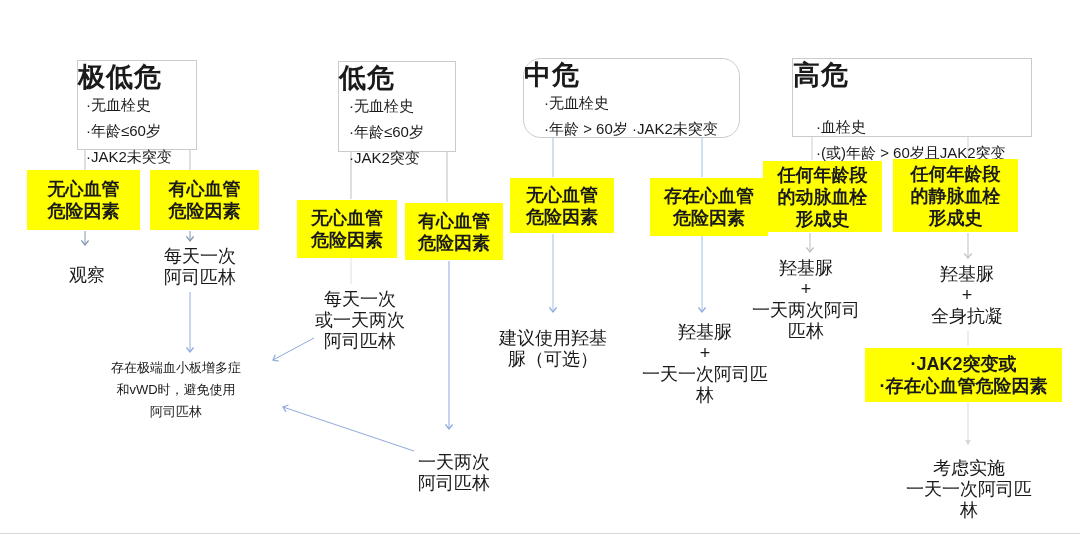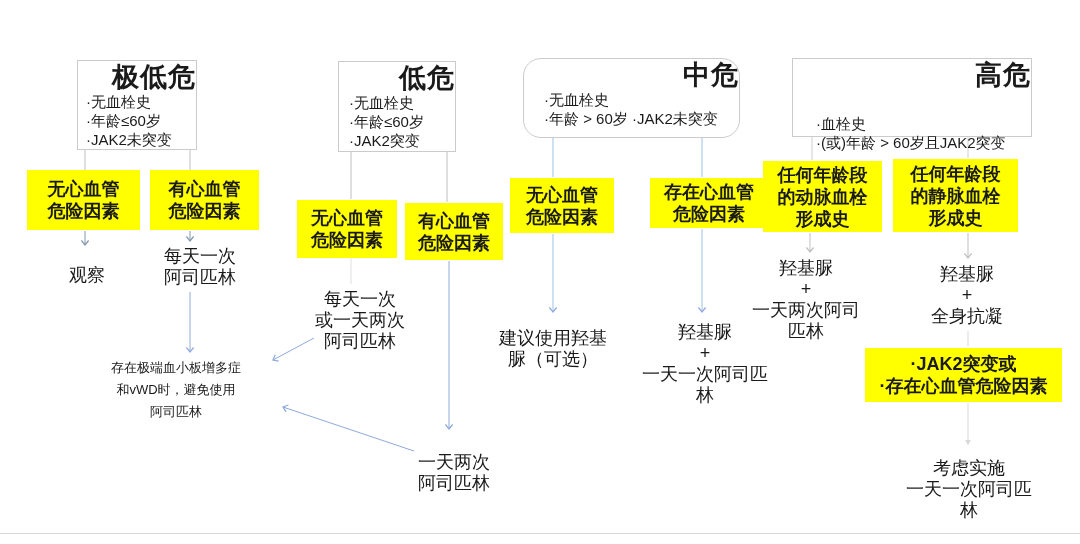--- a/index.html
+++ b/index.html
@@ -1,22 +1,22 @@
 <!DOCTYPE html>
 <html><head>
 <meta charset="utf-8">
 <style>
   html,body{margin:0;padding:0;background:#fff;}
   .stage{
     position:relative;width:1080px;height:544px;background:#fff;overflow:hidden;
     font-family:"Liberation Sans","DejaVu Sans",sans-serif;color:#1a1a1a;
   }
   .hbox{position:absolute;background:#fff;border:1px solid var(--box-border,#cbcbcb);box-sizing:border-box;}
-  .hbox .t{font-weight:bold;font-size:27px;line-height:30px;text-align:right;margin-top:1px;letter-spacing:1px;}
-  .hbox .c{font-size:15px;line-height:19px;white-space:pre-line;}
+  .hbox .t{font-weight:bold;font-size:27px;line-height:30px;text-align:left;margin-top:1px;letter-spacing:1px;}
+  .hbox .c{font-size:15px;line-height:26px;white-space:pre-line;}
   .yb{
     position:absolute;background:var(--hl,#FFFF00);
     font-weight:bold;font-size:18px;line-height:22px;text-align:center;
     display:flex;align-items:center;justify-content:center;white-space:pre-line;box-sizing:border-box;
   }
   .tx{position:absolute;font-size:18px;line-height:21px;text-align:center;white-space:pre-line;}
   .lh22{line-height:22px;font-size:13px;}
   svg.flow{position:absolute;left:0;top:0;}
   .page-edge{position:absolute;left:0;right:0;top:533px;border-top:1px solid #D9D9D9;}
 </style>
@@ -94,21 +94,21 @@
   <div class="yb" style="left:27px;top:170px;width:113px;height:60px;">无心血管
 危险因素</div>
   <div class="yb" style="left:150px;top:170px;width:109px;height:60px;">有心血管
 危险因素</div>
   <div class="yb" style="left:297px;top:200px;width:100px;height:58px;">无心血管
 危险因素</div>
   <div class="yb" style="left:405px;top:203px;width:98px;height:57px;">有心血管
 危险因素</div>
   <div class="yb" style="left:510px;top:178px;width:104px;height:55px;">无心血管
 危险因素</div>
-  <div class="yb" style="left:650px;top:178px;width:118px;height:50px;text-align:center;">存在心血管
+  <div class="yb" style="left:650px;top:178px;width:118px;height:58px;text-align:center;">存在心血管
 危险因素</div>
   <div class="yb" style="left:763px;top:161px;width:119px;height:71px;">任何年龄段
 的动脉血栓
 形成史</div>
   <div class="yb" style="left:893px;top:159px;width:125px;height:73px;">任何年龄段
 的静脉血栓
 形成史</div>
   <div class="yb" style="left:865px;top:348px;width:197px;height:54px;">·JAK2突变或
 ·存在心血管危险因素</div>
 

